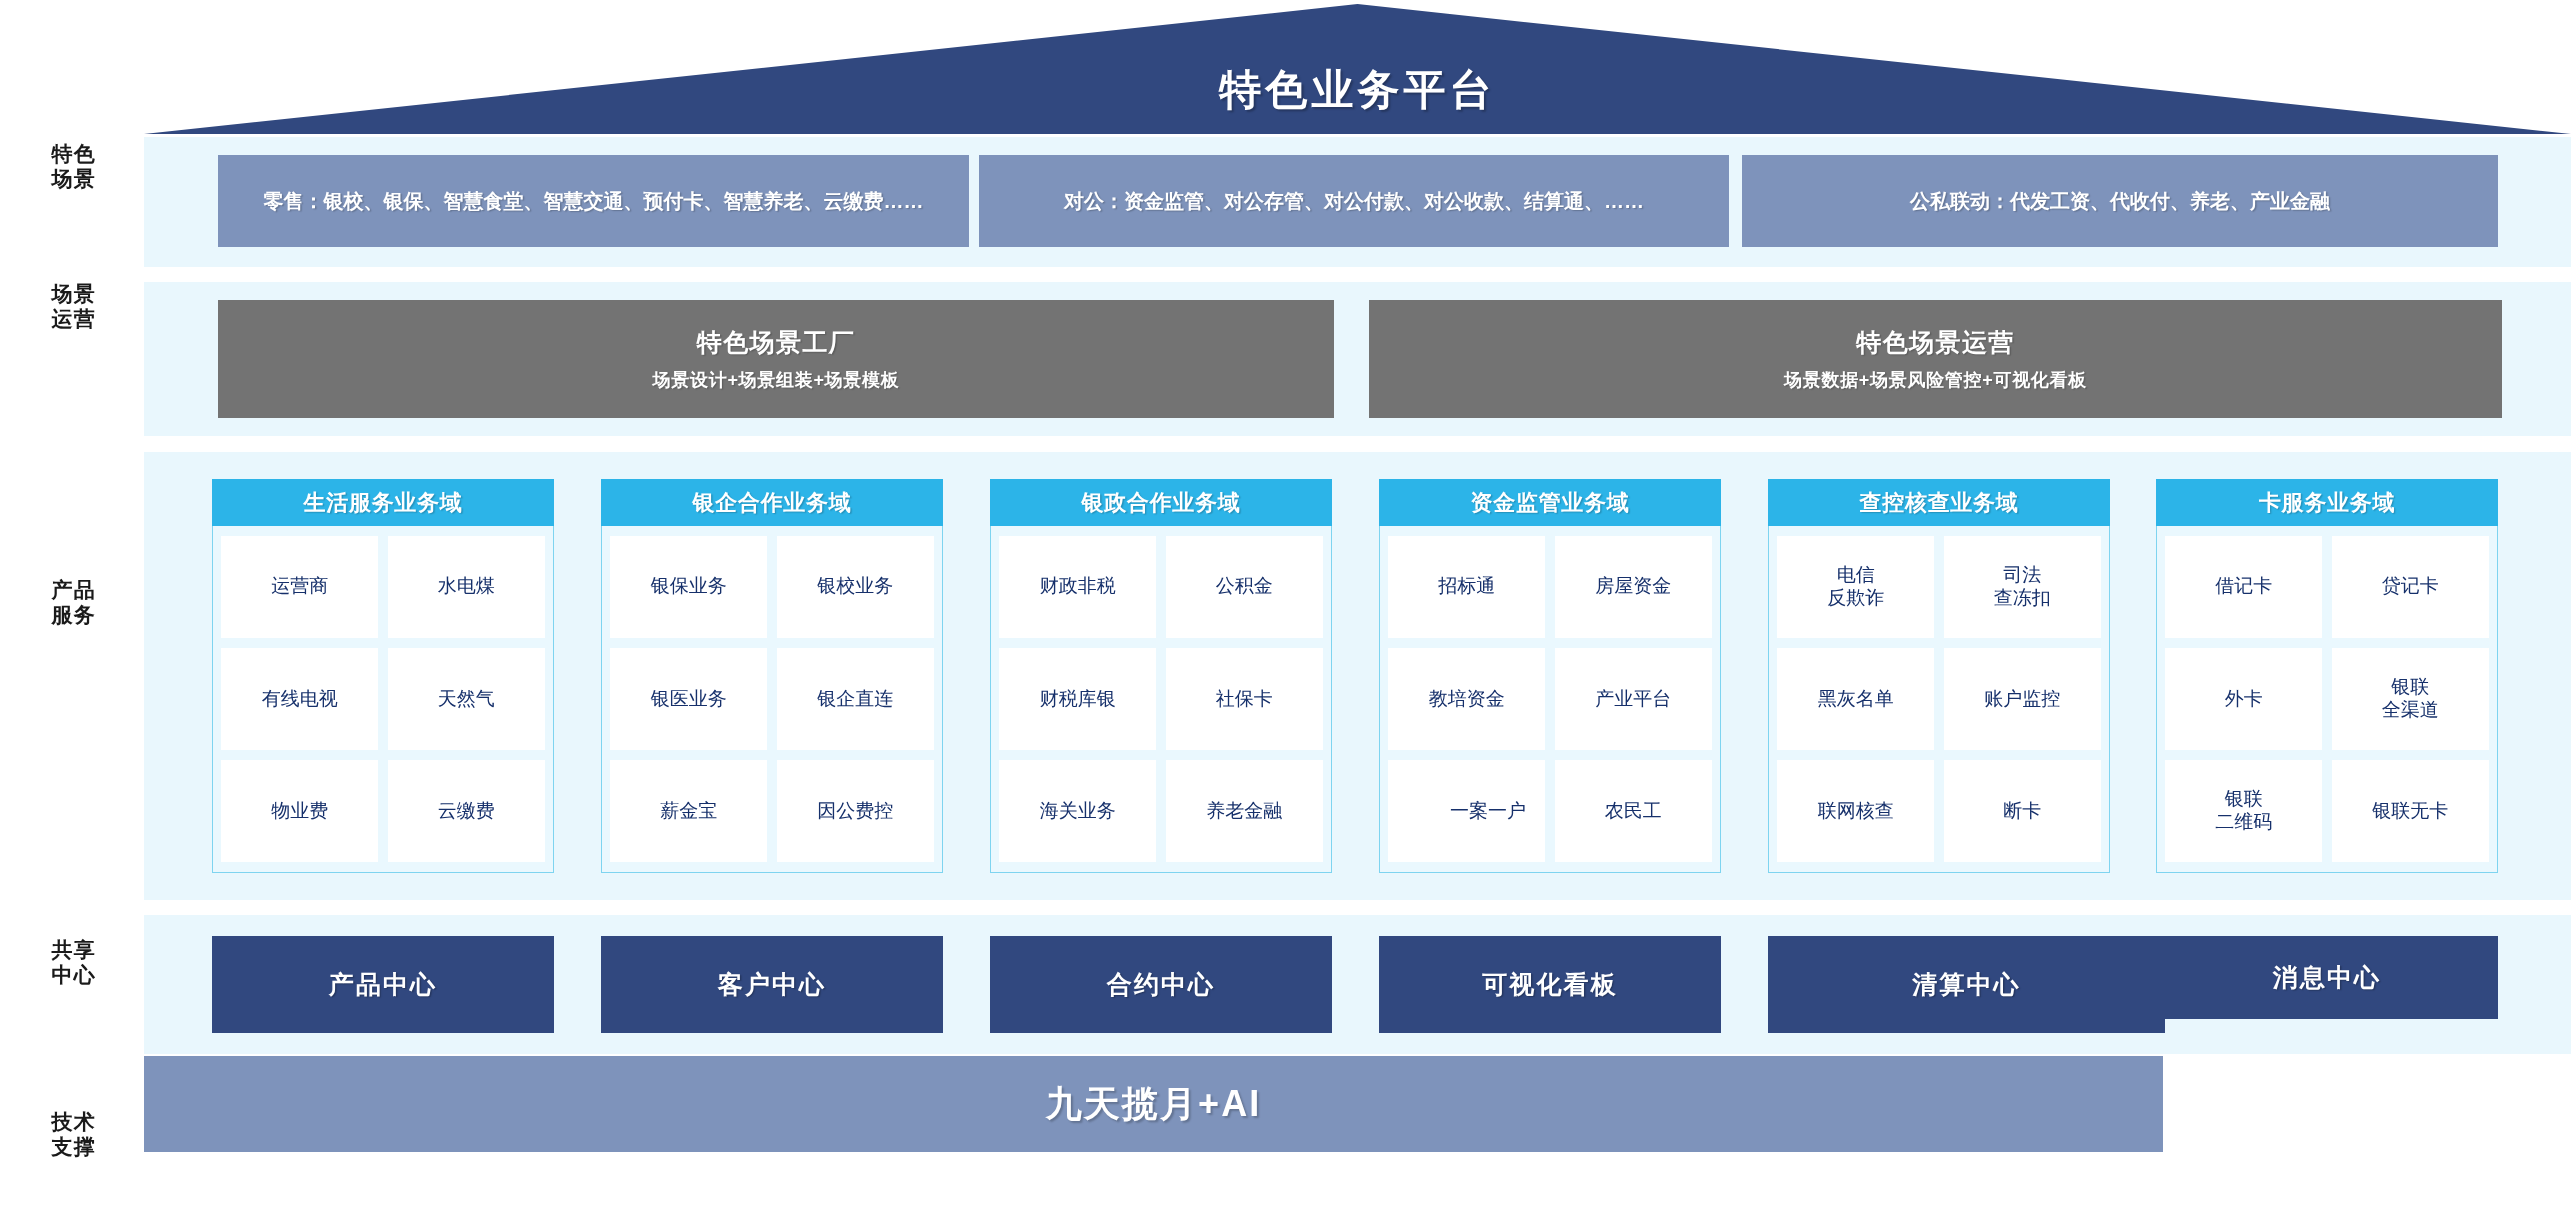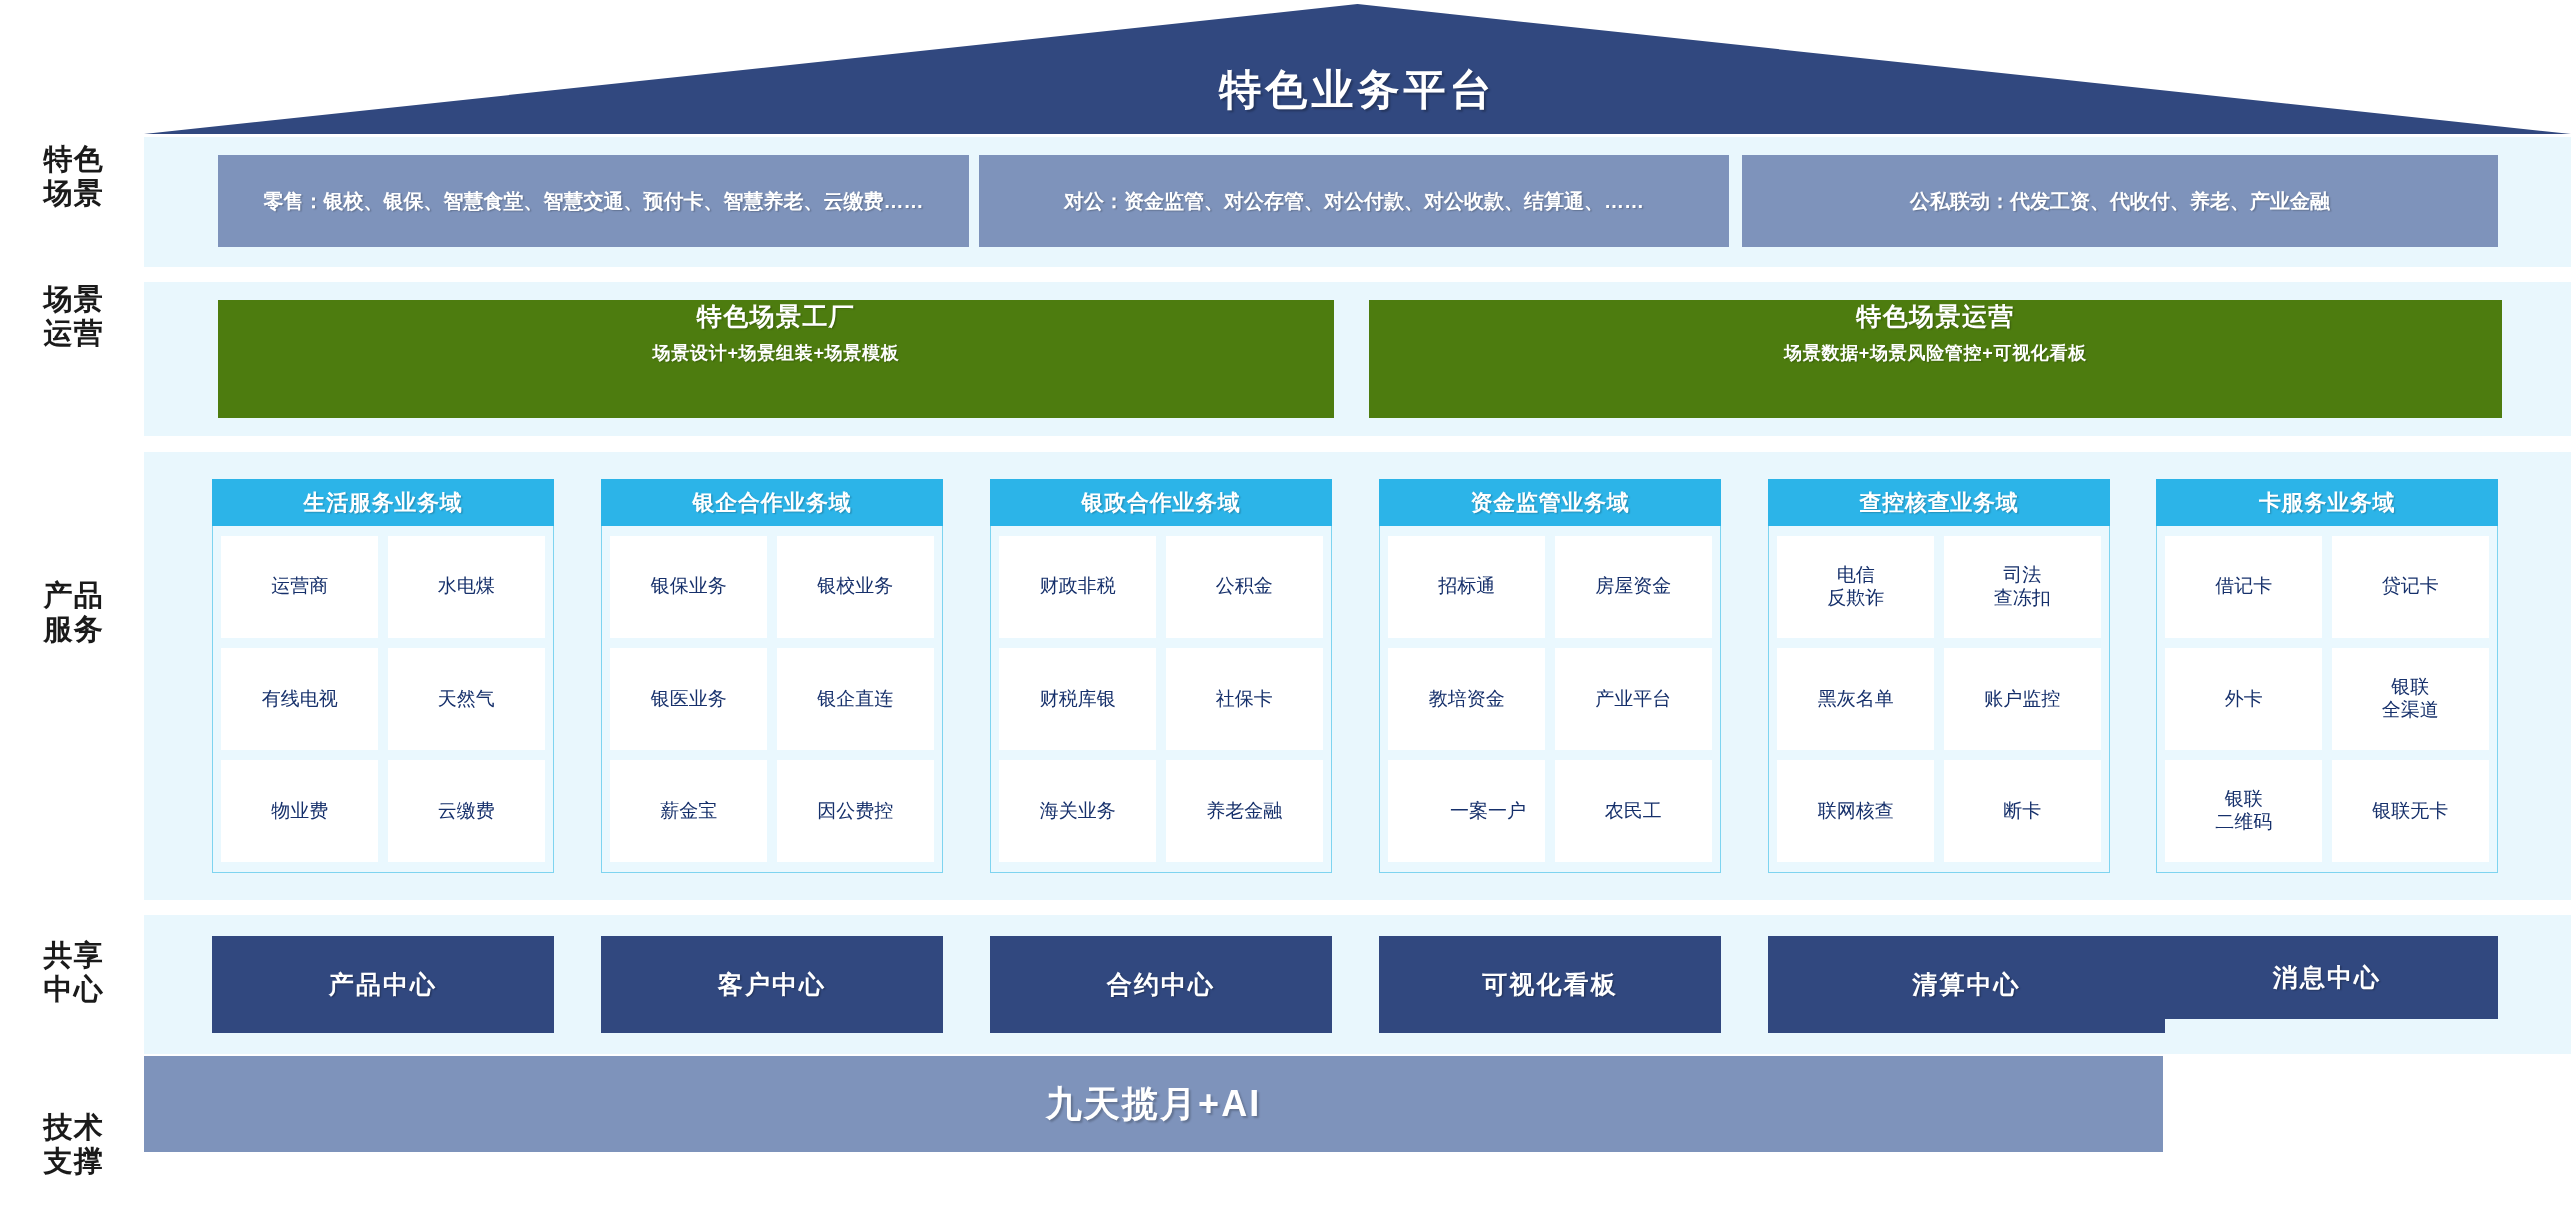--- a/index.html
+++ b/index.html
@@ -30,21 +30,21 @@
     letter-spacing: 4.1px;
     text-shadow: 2.1px 2.1px 2.1px rgba(0,0,0,0.25);
   }
 
   
   .row-label {
     position: absolute; left: 12.3px;
     width: 123px;
     text-align: center;
     color: #1a1a1a;
-    font-size: 29px;
+    font-size: 21px;
     font-weight: bold;
     line-height: 1.18;
     letter-spacing: 1.4px;
   }
 
   
   .band {
     position: absolute;
     background: #e9f7fd;
   }
@@ -59,24 +59,24 @@
     line-height: 1.45;
     display: flex; align-items: center; justify-content: center;
     text-align: center;
     padding: 5.5px 12.3px;
     text-shadow: 1.4px 1.4px 1.4px rgba(0,0,0,0.22);
   }
 
   
   .ops-box {
     position: absolute;
-    background: #4d7c0f;
+    background: #737373;
     color: #ffffff;
     display: flex; flex-direction: column;
-    align-items: center; 
+    align-items: center; justify-content: center;
     gap: 8.2px;
     text-shadow: 1.4px 1.4px 1.4px rgba(0,0,0,0.2);
   }
   .ops-title { font-size: 25px; font-weight: bold; letter-spacing: 1.4px; }
   .ops-sub   { font-size: 18px; font-weight: bold; letter-spacing: 0.7px; }
 
   
   .pcard {
     position: absolute;
     display: flex; flex-direction: column;

